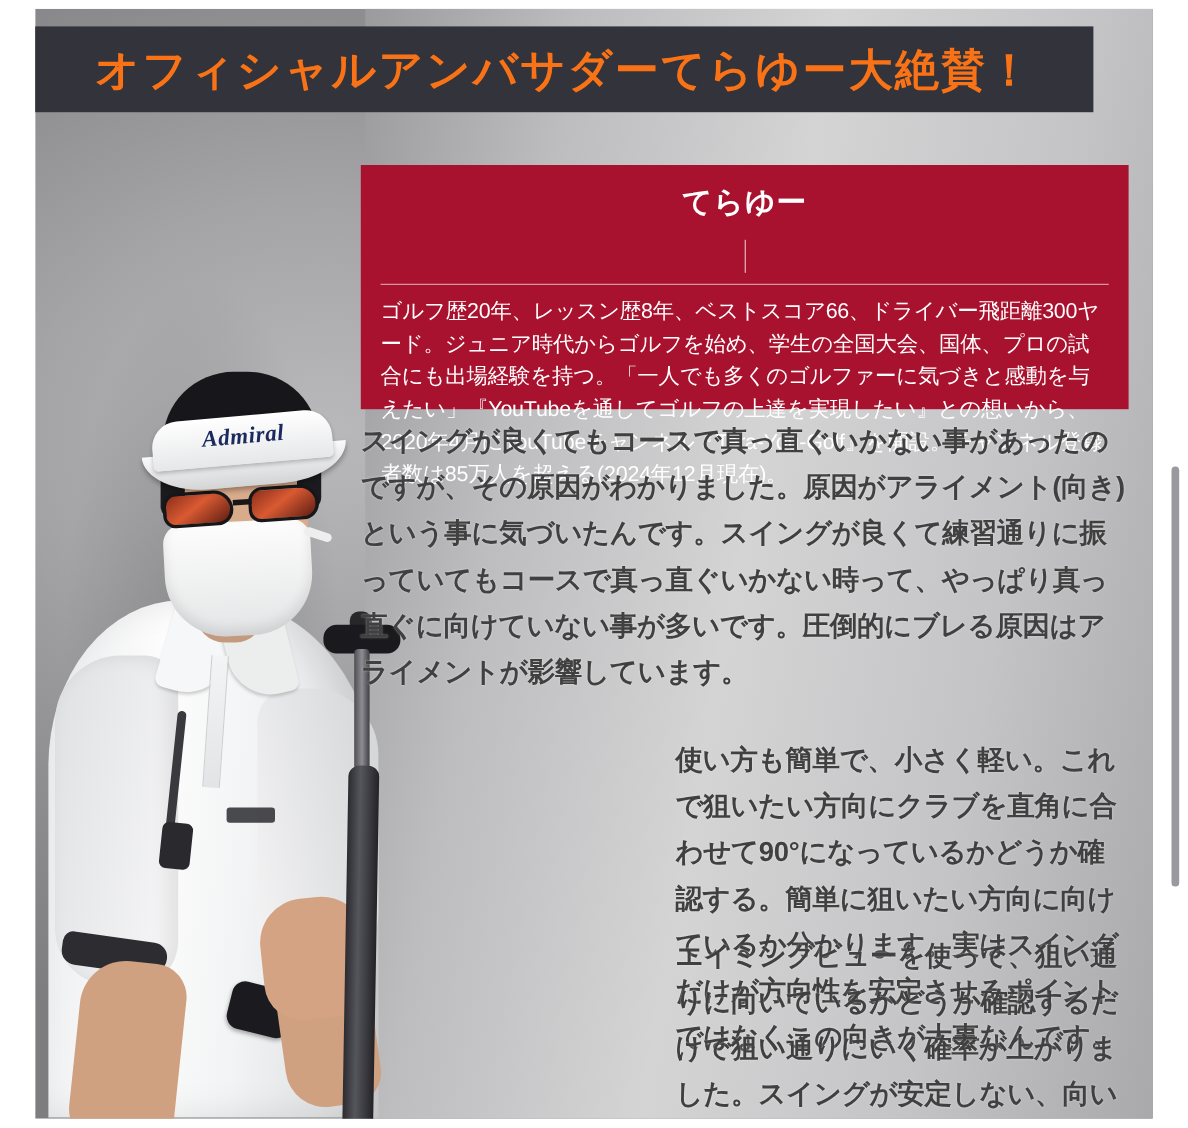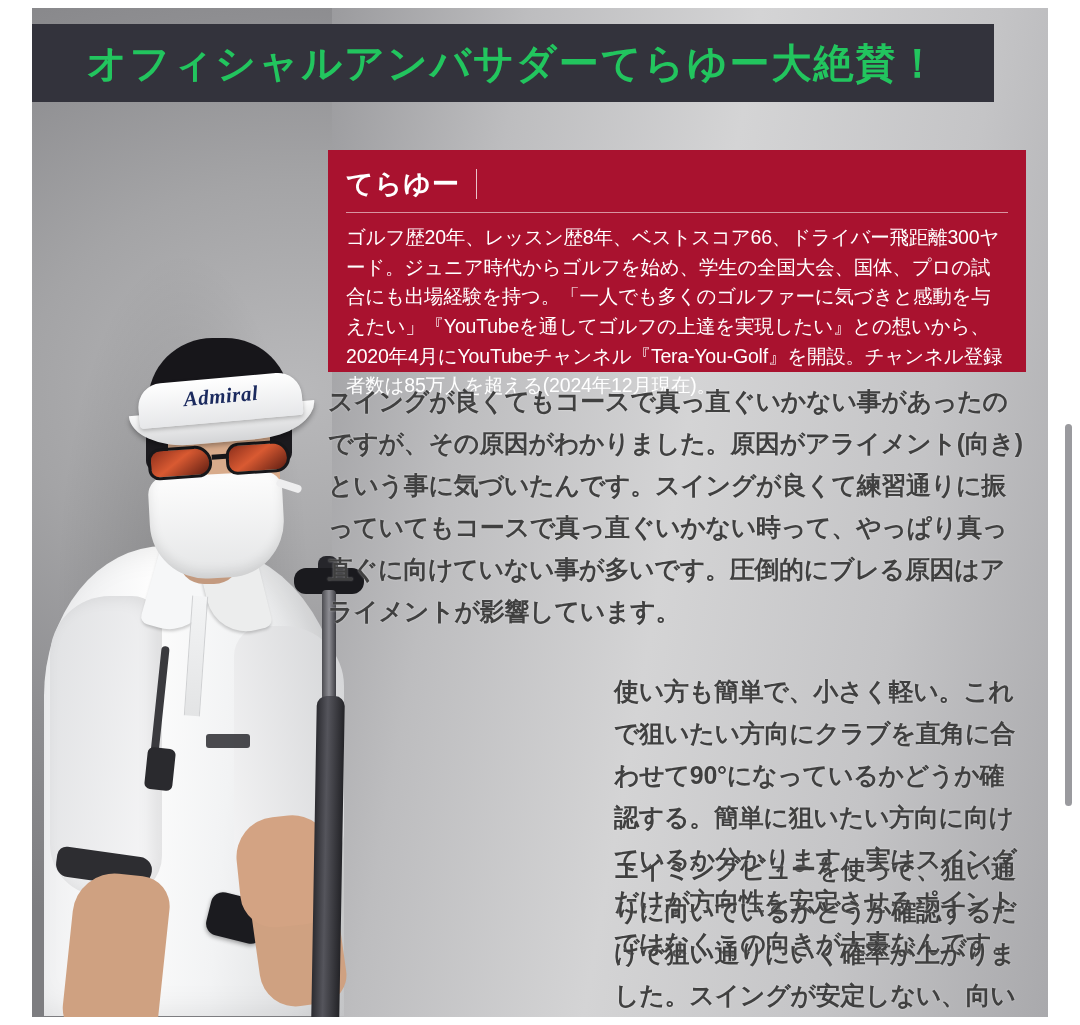--- a/index.html
+++ b/index.html
@@ -45,21 +45,21 @@
   .header-band {
     position: absolute;
     left: 32px; top: 24px;
     width: 962px; height: 78px;
     background: #33333c;
     display: flex;
     align-items: center;
     justify-content: center;
   }
   .header-band .title {
-    color: #22c55e;
+    color: #f97316;
     font-size: 40px;
     font-weight: 700;
     letter-spacing: 2px;
     white-space: nowrap;
     font-family: Liberation Sans, sans-serif;
   }
 
   
   .person {
     position: absolute;
@@ -309,20 +309,21 @@
     background: #a9122f;
     padding: 16px 18px 14px 18px;
   }
   .profile-head {
     display: flex;
     align-items: center;
     gap: 16px;
     padding-bottom: 10px;
     border-bottom: 1px solid rgba(255,255,255,.55);
     margin-bottom: 10px;
+    flex-direction: column;
   }
   .profile-name {
     color: #ffffff;
     font-size: 27px;
     font-weight: 700;
     letter-spacing: 1px;
     white-space: nowrap;
   }
   .profile-sep {
     width: 1px; height: 30px;

